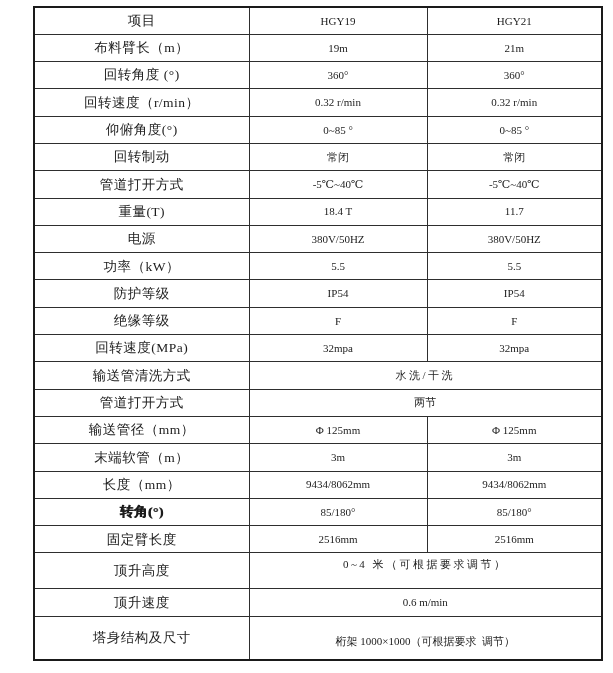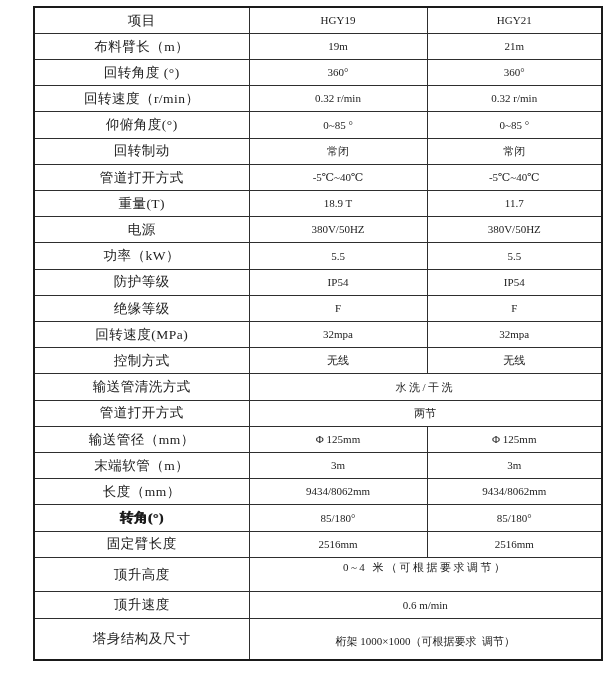--- a/index.html
+++ b/index.html
@@ -99,21 +99,21 @@
         <td class="value-cell">常闭</td>
         <td class="value-cell">常闭</td>
       </tr>
       <tr>
         <td class="label-cell">管道打开方式</td>
         <td class="value-cell">-5℃~40℃</td>
         <td class="value-cell">-5℃~40℃</td>
       </tr>
       <tr>
         <td class="label-cell">重量(T)</td>
-        <td class="value-cell">18.9 T</td>
+        <td class="value-cell">18.4 T</td>
         <td class="value-cell">11.7</td>
       </tr>
       <tr>
         <td class="label-cell">电源</td>
         <td class="value-cell">380V/50HZ</td>
         <td class="value-cell">380V/50HZ</td>
       </tr>
       <tr>
         <td class="label-cell">功率（kW）</td>
         <td class="value-cell">5.5</td>
@@ -126,25 +126,20 @@
       </tr>
       <tr>
         <td class="label-cell">绝缘等级</td>
         <td class="value-cell">F</td>
         <td class="value-cell">F</td>
       </tr>
       <tr>
         <td class="label-cell">回转速度(MPa)</td>
         <td class="value-cell">32mpa</td>
         <td class="value-cell">32mpa</td>
-      </tr>
-      <tr>
-        <td class="label-cell">控制方式</td>
-        <td class="value-cell">无线</td>
-        <td class="value-cell">无线</td>
       </tr>
       <tr>
         <td class="label-cell">输送管清洗方式</td>
         <td class="value-cell spaced" colspan="2">水洗/干洗</td>
       </tr>
       <tr>
         <td class="label-cell">管道打开方式</td>
         <td class="value-cell" colspan="2">两节</td>
       </tr>
       <tr>

